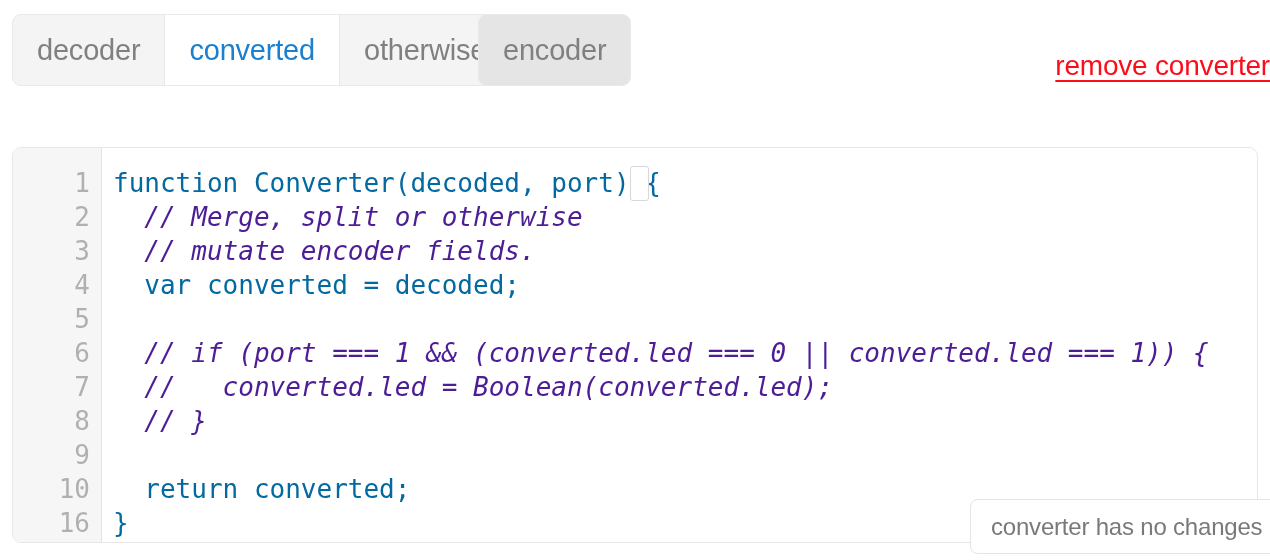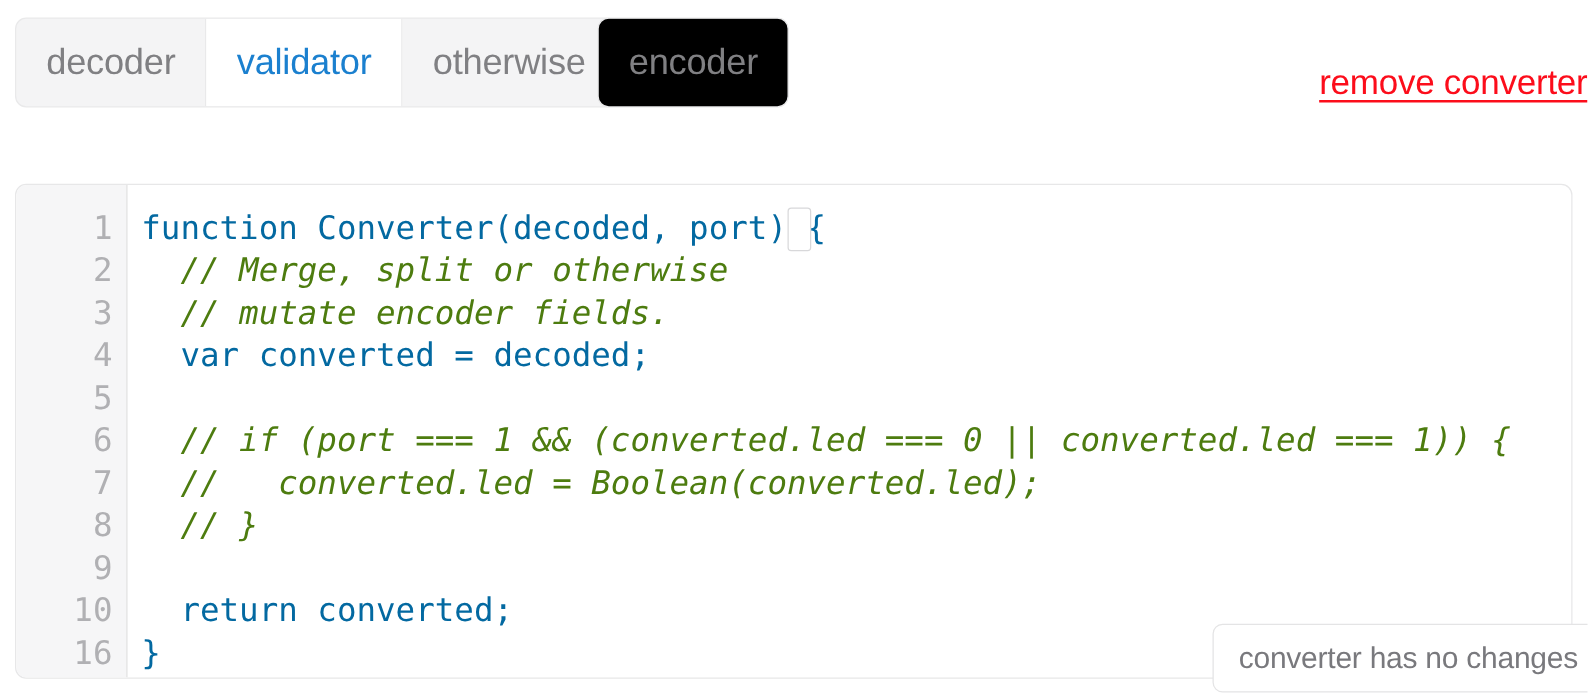--- a/index.html
+++ b/index.html
@@ -65,21 +65,21 @@
     position: absolute;
     left: 478px;
     top: 14px;
     height: 72px;
     display: flex;
     align-items: center;
     justify-content: center;
     padding: 0 24px;
     font-size: 29px;
     color: #808083;
-    background: #000000;
+    background: #e5e5e5;
     border: 1px solid #e9e9ea;
     border-radius: 9px;
     box-sizing: border-box;
     font-family: "Liberation Sans", sans-serif;
     cursor: pointer;
     white-space: nowrap;
     letter-spacing: -0.2px;
   }
 
   .remove-link {
@@ -142,21 +142,21 @@
     height: 34px;
     line-height: 34px;
     font-family: "DejaVu Sans Mono", monospace;
     font-size: 26px;
     color: #0369a1;
     white-space: pre;
   }
 
   .code .cl.comment {
     font-style: italic;
-    color: #4d7c0f;
+    color: #4c1d95;
   }
 
   
   .bracket-box {
     position: absolute;
     left: 528px;
     top: 18px;
     width: 19px;
     height: 35px;
     box-sizing: border-box;
@@ -184,21 +184,21 @@
     letter-spacing: -0.2px;
   }
 </style>
 </head>
 <body>
 
 <div class="toolbar">
 
   <div class="tab-group">
     <button class="tab">decoder</button>
-    <button class="tab active">validator</button>
+    <button class="tab active">converted</button>
     <button class="tab">otherwise</button>
   </div>
 
   <button class="standalone-tab">encoder</button>
 
   <a class="remove-link">remove converter</a>
 
 </div>
 
 <div class="editor">

